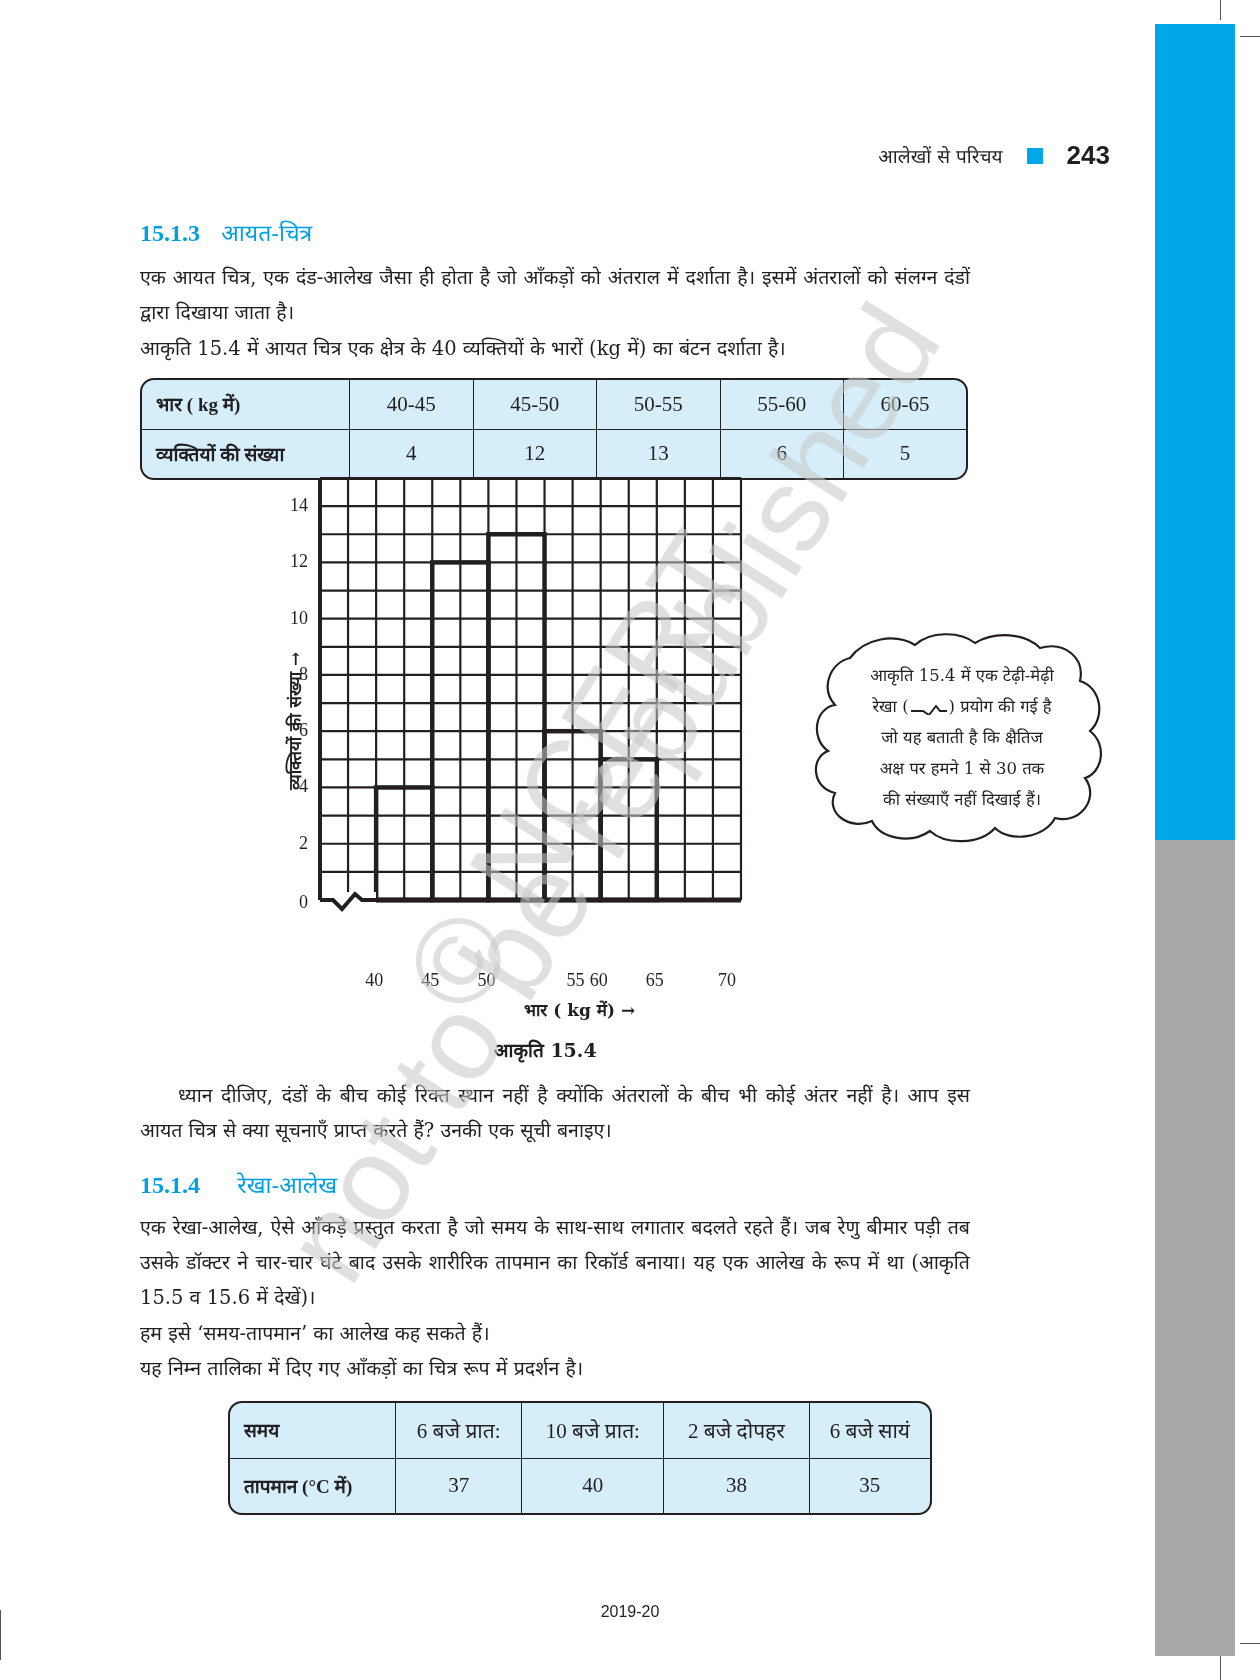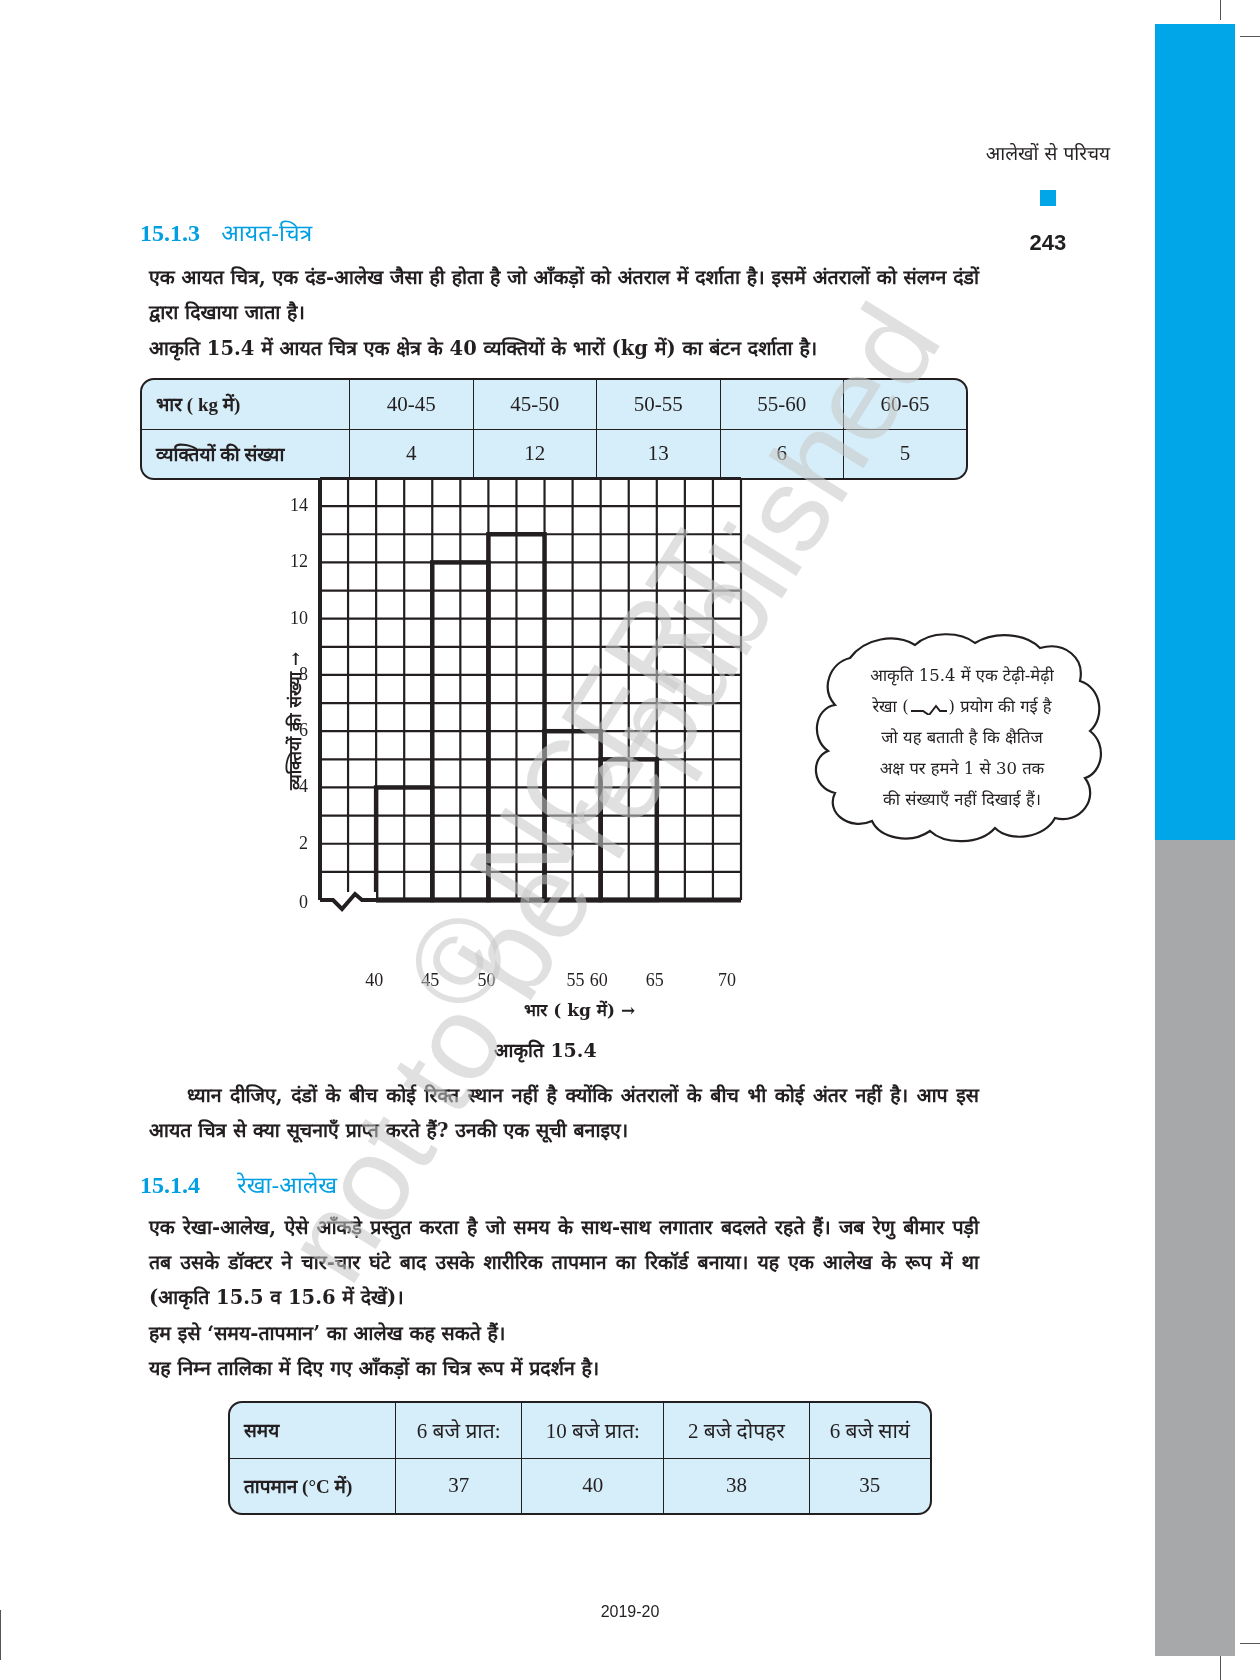--- a/index.html
+++ b/index.html
@@ -6,27 +6,27 @@
   body {
     width: 1260px; height: 1680px; position: relative; overflow: hidden;
     background: #ffffff; color: #231f20;
     font-family: "DejaVu Serif", "Liberation Serif", serif;
   }
   .abs { position: absolute; }
   .crop-mark { position: absolute; background: #555; }
   .side-blue { position: absolute; left: 1155px; top: 24px; width: 80px; height: 816px; background: #00a6e8; }
   .side-gray { position: absolute; left: 1155px; top: 840px; width: 80px; height: 816px; background: #a7a8aa; }
 
-  .running-head { position: absolute; top: 140px; right: 150px; font-size: 19px; display: flex; align-items: center; gap: 24px; flex-direction: column; }
+  .running-head { position: absolute; top: 140px; right: 150px; font-size: 19px; display: flex; align-items: center; gap: 24px; }
   .running-head .sq { display: inline-block; width: 16px; height: 16px; background: #00a6e8; }
-  .running-head .pg { font-family: "Liberation Sans", sans-serif; font-weight: bold; font-size: 22px; }
+  .running-head .pg { font-family: "Liberation Sans", sans-serif; font-weight: bold; font-size: 26px; }
 
   .sec-head { position: absolute; color: #009fe3; font-size: 23px; }
   .sec-head .num { font-family: "Liberation Serif", serif; font-weight: bold; font-size: 24px; margin-right: 14px; }
-  .para { position: absolute; left: 149px; width: 830px; font-size: 19.5px; line-height: 35px; text-align: justify; font-weight: bold; }
+  .para { position: absolute; left: 140px; width: 830px; font-size: 19.5px; line-height: 35px; text-align: justify; }
 
   .dtable { position: absolute; border: 2px solid #231f20; border-radius: 14px; background: #d6eefa; overflow: hidden; }
   .dtable table { border-collapse: collapse; width: 100%; height: 100%; }
   .dtable td { border: 1.5px solid #231f20; text-align: center; font-size: 21px; font-family: "Liberation Serif", serif; }
   .dtable tr:first-child td { border-top: none; }
   .dtable tr:last-child td { border-bottom: none; }
   .dtable td:first-child { border-left: none; text-align: left; padding-left: 14px; font-weight: bold; font-size: 19px; }
   .dtable td:last-child { border-right: none; }
 
   .axis-num { position: absolute; font-family: "Liberation Serif", serif; font-weight: normal; font-size: 18px; }

